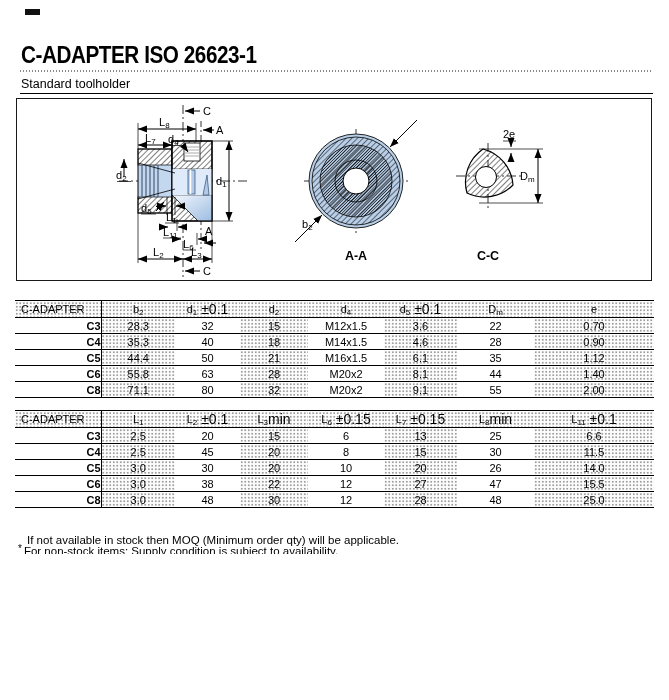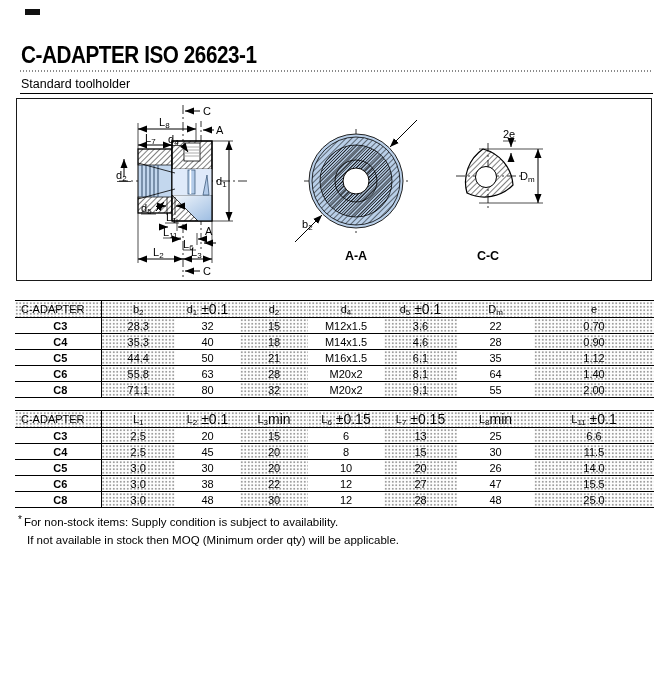--- a/index.html
+++ b/index.html
@@ -14,28 +14,28 @@
   .solid-rule{position:absolute;left:20px;top:93px;width:633px;height:1px;background:#000;}
   .figure-box{position:absolute;left:16px;top:98px;width:634px;height:181px;border:1px solid #1a1a1a;}
   svg text{font-family:"Liberation Sans",sans-serif;font-size:11px;fill:#000;}
   svg text.cap{font-size:12.5px;font-weight:bold;}
   svg tspan.sb{font-size:8px;}
   .tbl{position:absolute;left:15px;border-collapse:collapse;table-layout:fixed;width:639px;
        font-size:11px;}
   #tbl1{top:300px;} #tbl2{top:410px;}
   .tbl th,.tbl td{height:15px;padding:0;text-align:center;border-top:1px solid #000;
        border-bottom:1px solid #000;font-weight:normal;overflow:hidden;white-space:nowrap;}
-  .tbl .name{ text-align:center;padding-left:5px;font-weight:bold;border-right:1px solid #000;background:#fff;}
+  .tbl .name{ text-align:right;padding-left:5px;font-weight:bold;border-right:1px solid #000;background:#fff;}
   .tbl th.colname{text-align:left;padding-left:6px;border-right:1px solid #000;}
   .shade{background-color:#fdfdfd;
        background-image:radial-gradient(#9e9e9e 0.8px,transparent 1px);background-size:3.5px 3.5px;margin-left:24px;}
   sub{font-size:8px;vertical-align:-2px;}
   .tol{font-size:14px;vertical-align:-1px;}
   .footnote{position:absolute;left:18px;font-size:11.5px;}
-  #fn1{top:514px;} #fn2{top:534px;left:27px;}
+  #fn1{top:543px;} #fn2{top:534px;left:27px;}
   sup.star{font-size:10px;vertical-align:3px;margin-right:2px;}
 </style>
 </head>
 <body>
 
 <div id="page">
 
   <div class="top-mark"></div>
   <div class="title">C-ADAPTER ISO 26623-1</div>
   <div class="dotted-rule"></div>
@@ -249,21 +249,21 @@
         <td>35</td>
         <td class="shade">1.12</td>
       </tr>
       <tr>
         <td class="name">C6</td>
         <td class="shade">55.8</td>
         <td>63</td>
         <td class="shade">28</td>
         <td>M20x2</td>
         <td class="shade">8.1</td>
-        <td>64</td>
+        <td>44</td>
         <td class="shade">1.40</td>
       </tr>
       <tr>
         <td class="name">C8</td>
         <td class="shade">71.1</td>
         <td>80</td>
         <td class="shade">32</td>
         <td>M20x2</td>
         <td class="shade">9.1</td>
         <td>55</td>

